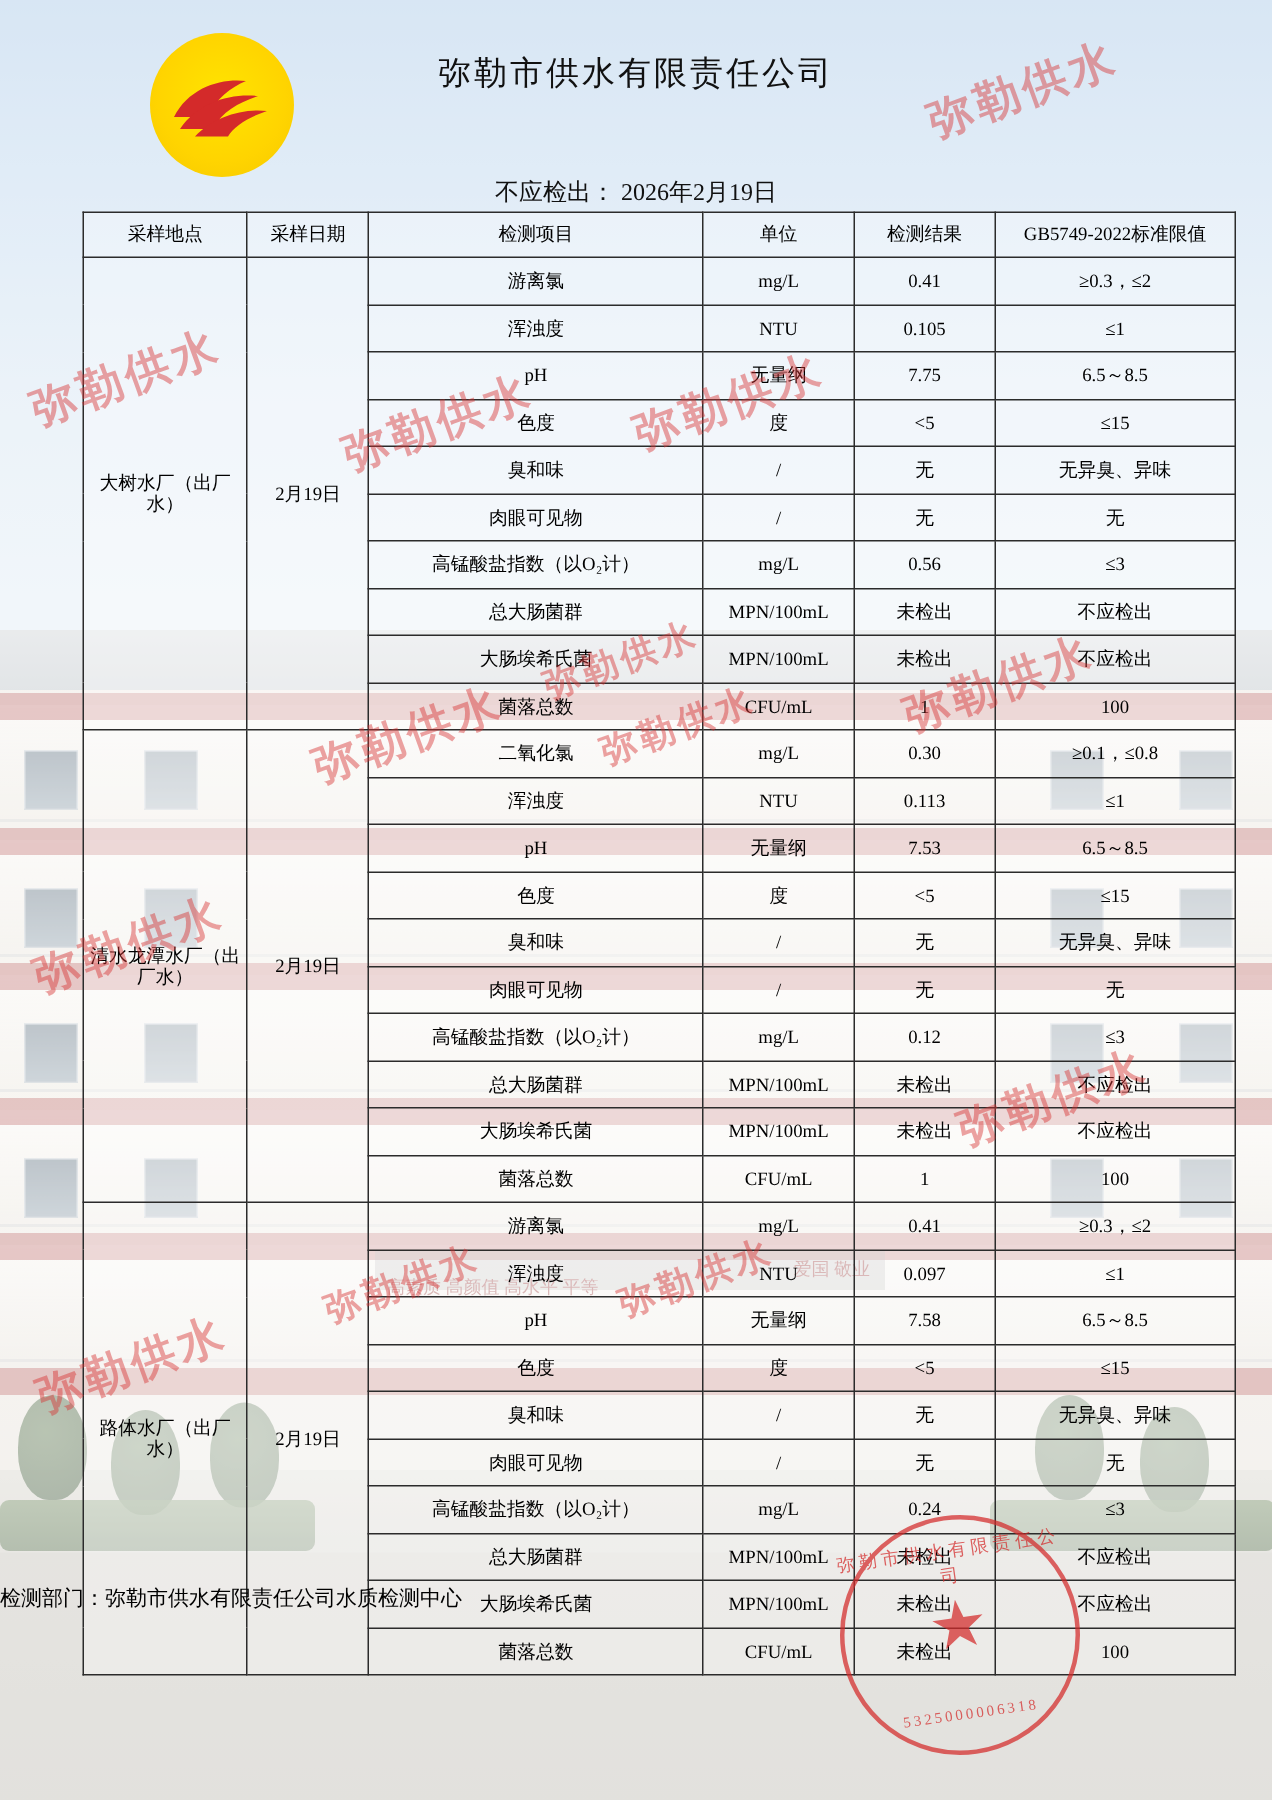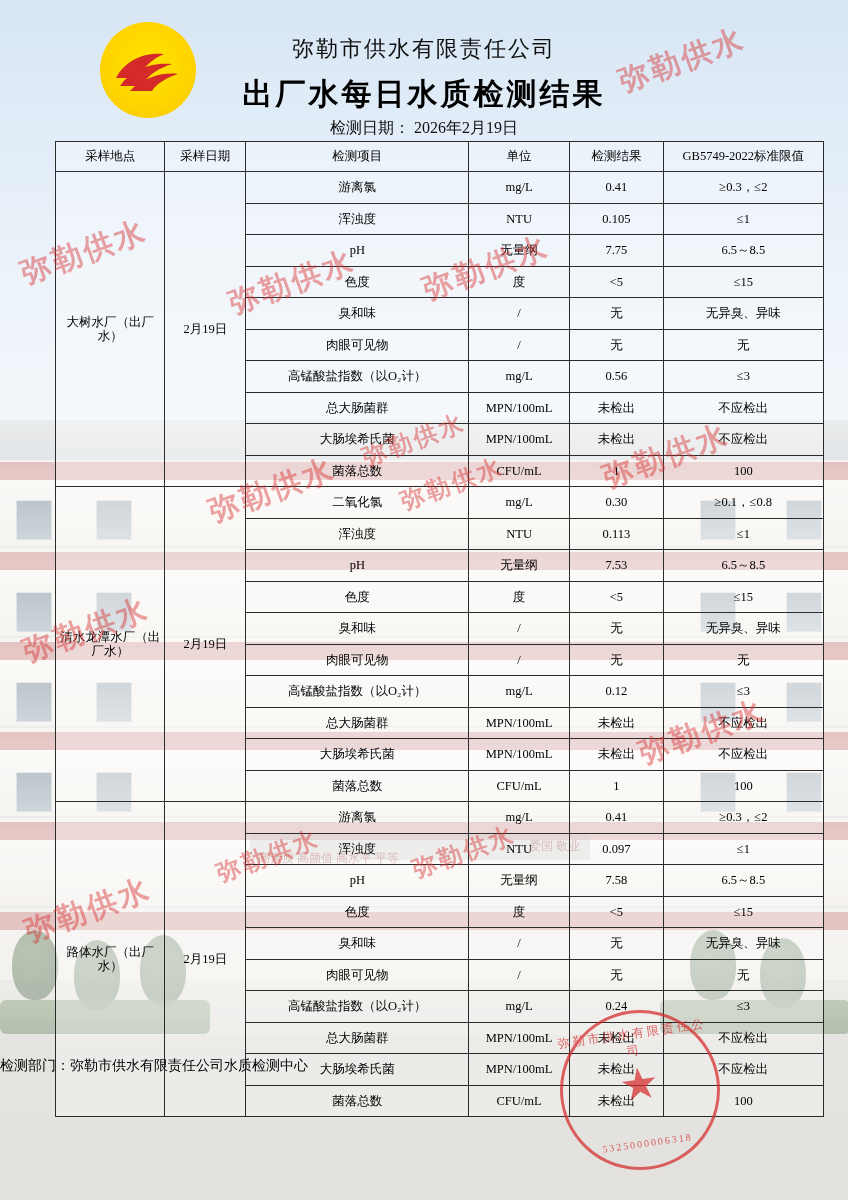--- a/index.html
+++ b/index.html
@@ -243,23 +243,22 @@
   <div class="logo">
     <svg class="flame" viewBox="0 0 68 44">
       <path d="M2 30 C12 10, 34 4, 50 6 C40 10, 30 18, 24 30 Z" fill="#d42a2a"></path>
       <path d="M6 38 C18 20, 40 14, 58 16 C46 20, 34 26, 28 38 Z" fill="#d42a2a"></path>
       <path d="M16 43 C28 30, 48 24, 64 26 C52 30, 42 36, 38 43 Z" fill="#d42a2a"></path>
     </svg>
   </div>
 
   <div class="title-wrap">
     <div class="org-name">弥勒市供水有限责任公司</div>
-    <div class="doc-title">出厂水每日水质检测结果</div>
   </div>
-  <div class="doc-date">检测日期： 2026年2月19日</div>
+  <div class="doc-date">不应检出： 2026年2月19日</div>
 
   <table class="report">
     <colgroup>
       <col class="col-site">
         <col class="col-date">
         <col class="col-item">
       <col class="col-unit">
         <col class="col-result">
         <col class="col-limit">
     </colgroup>

